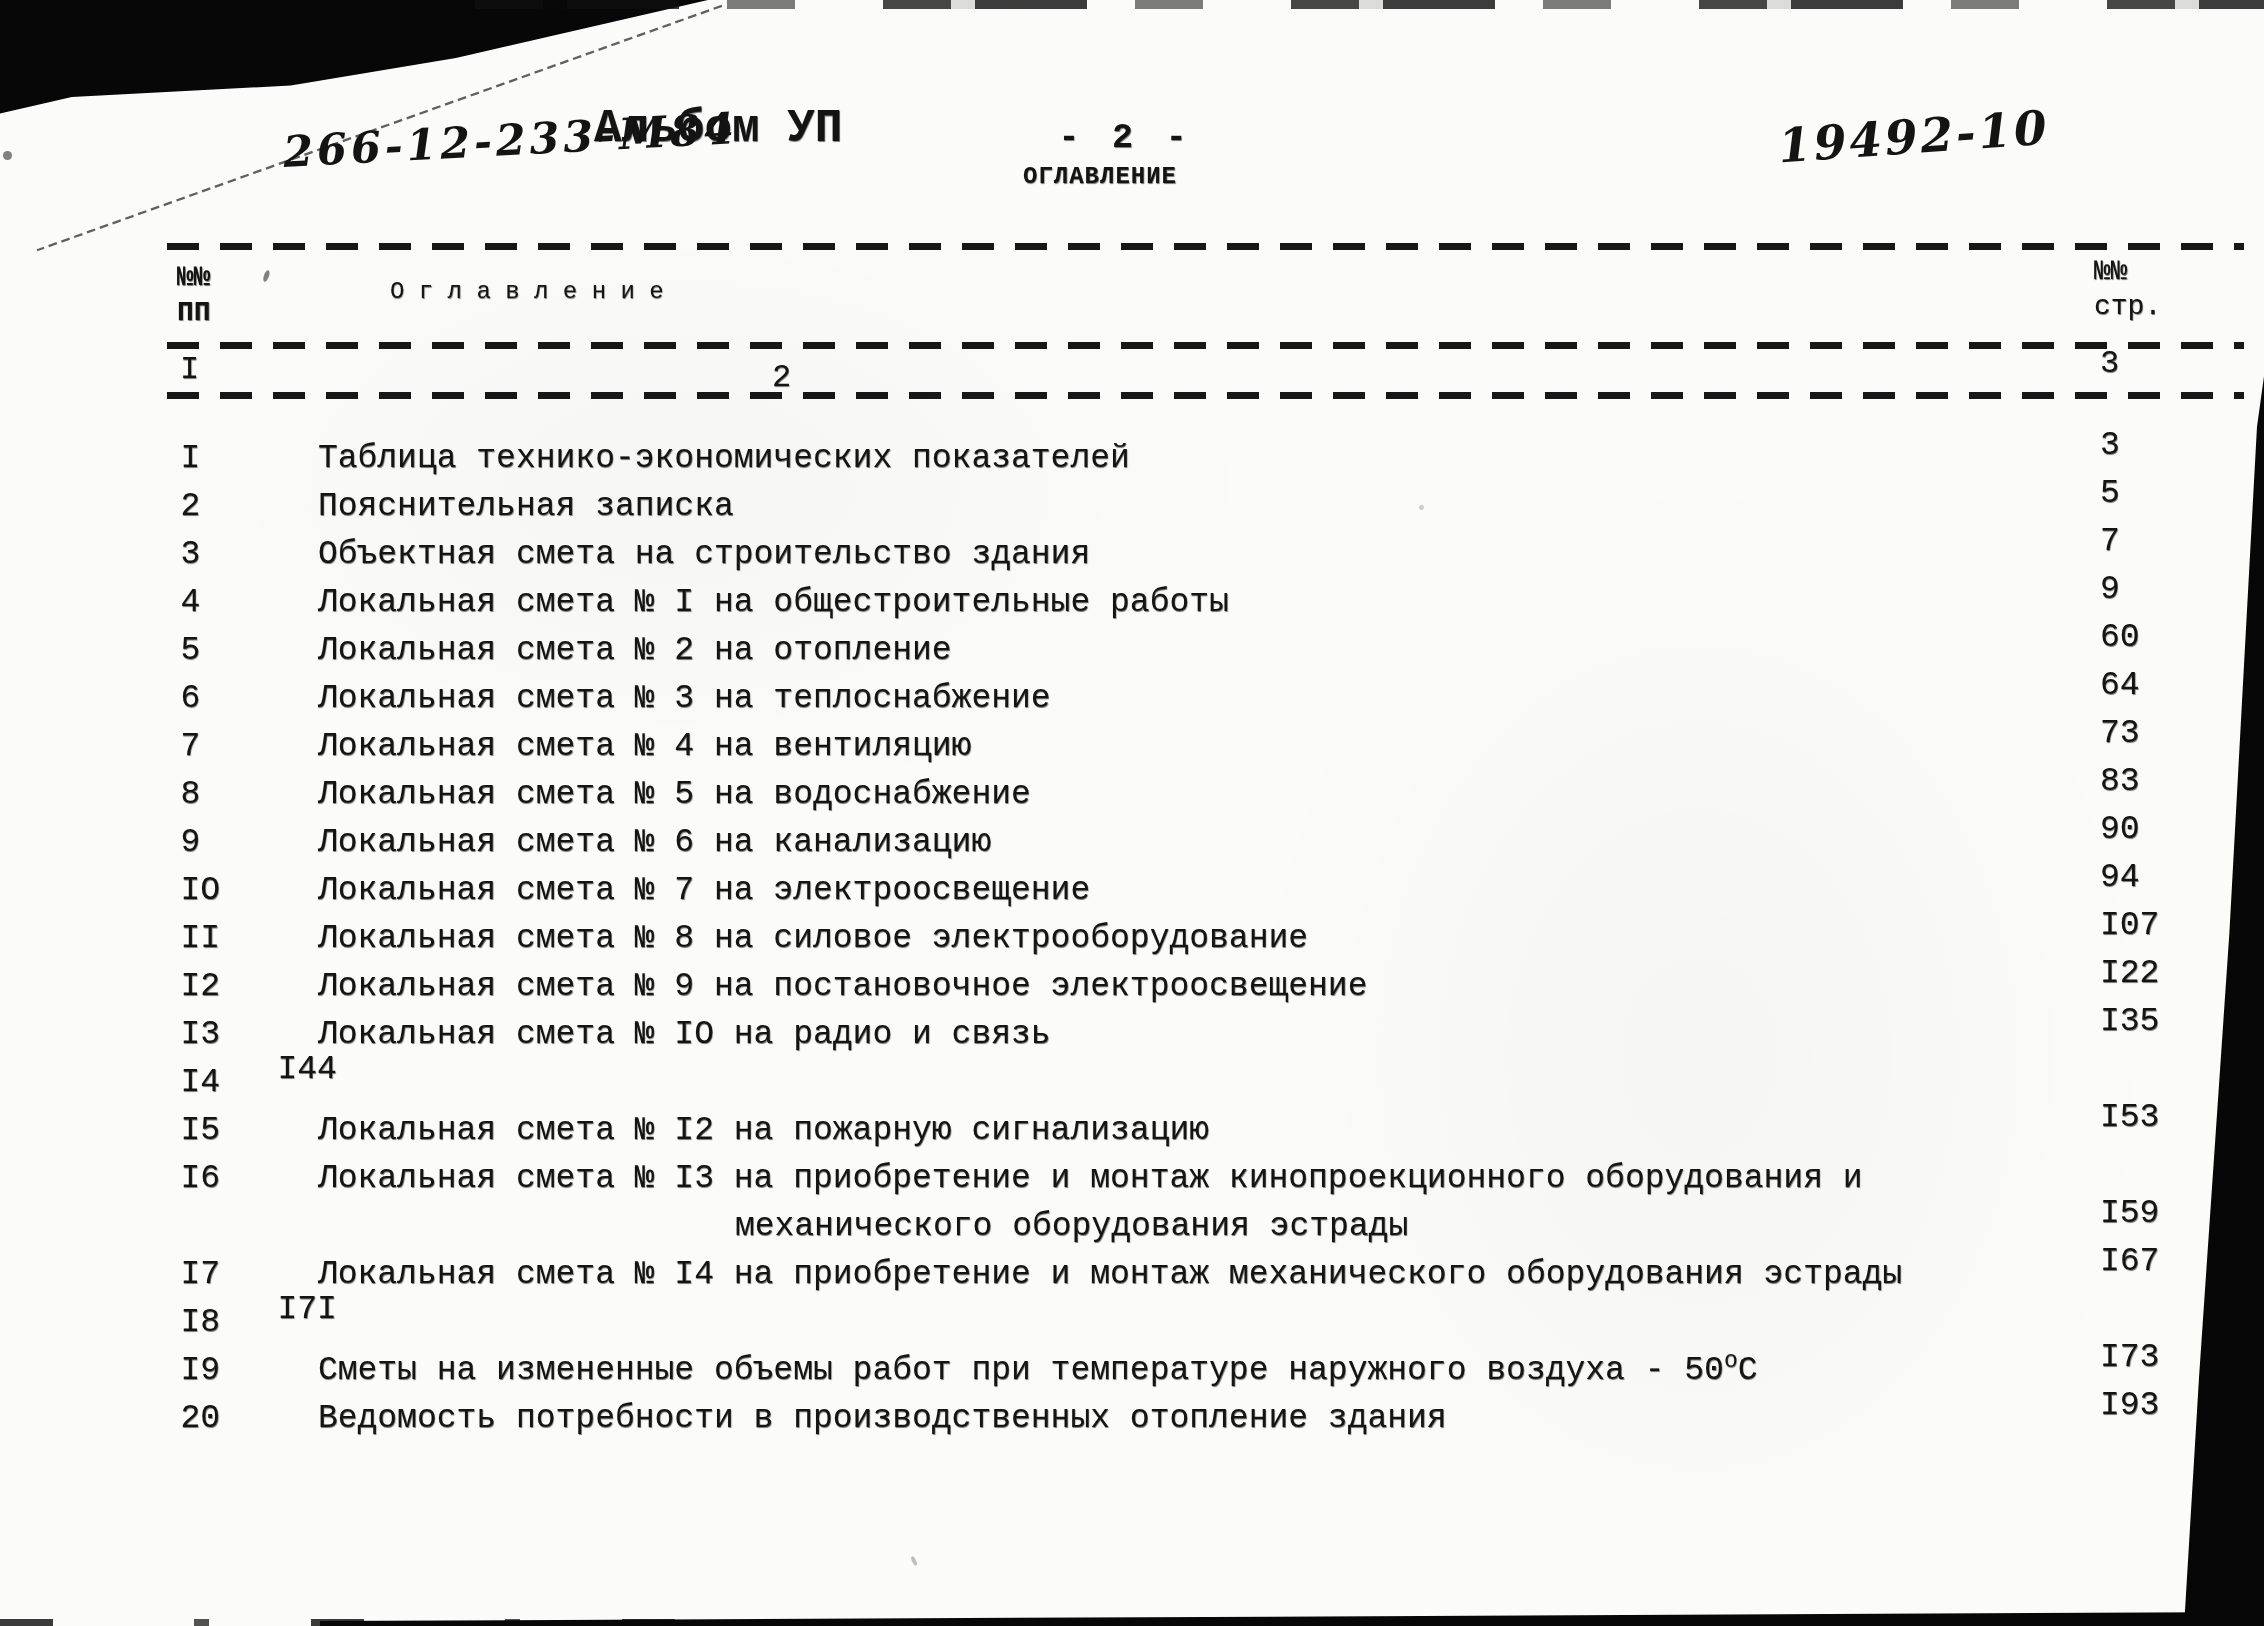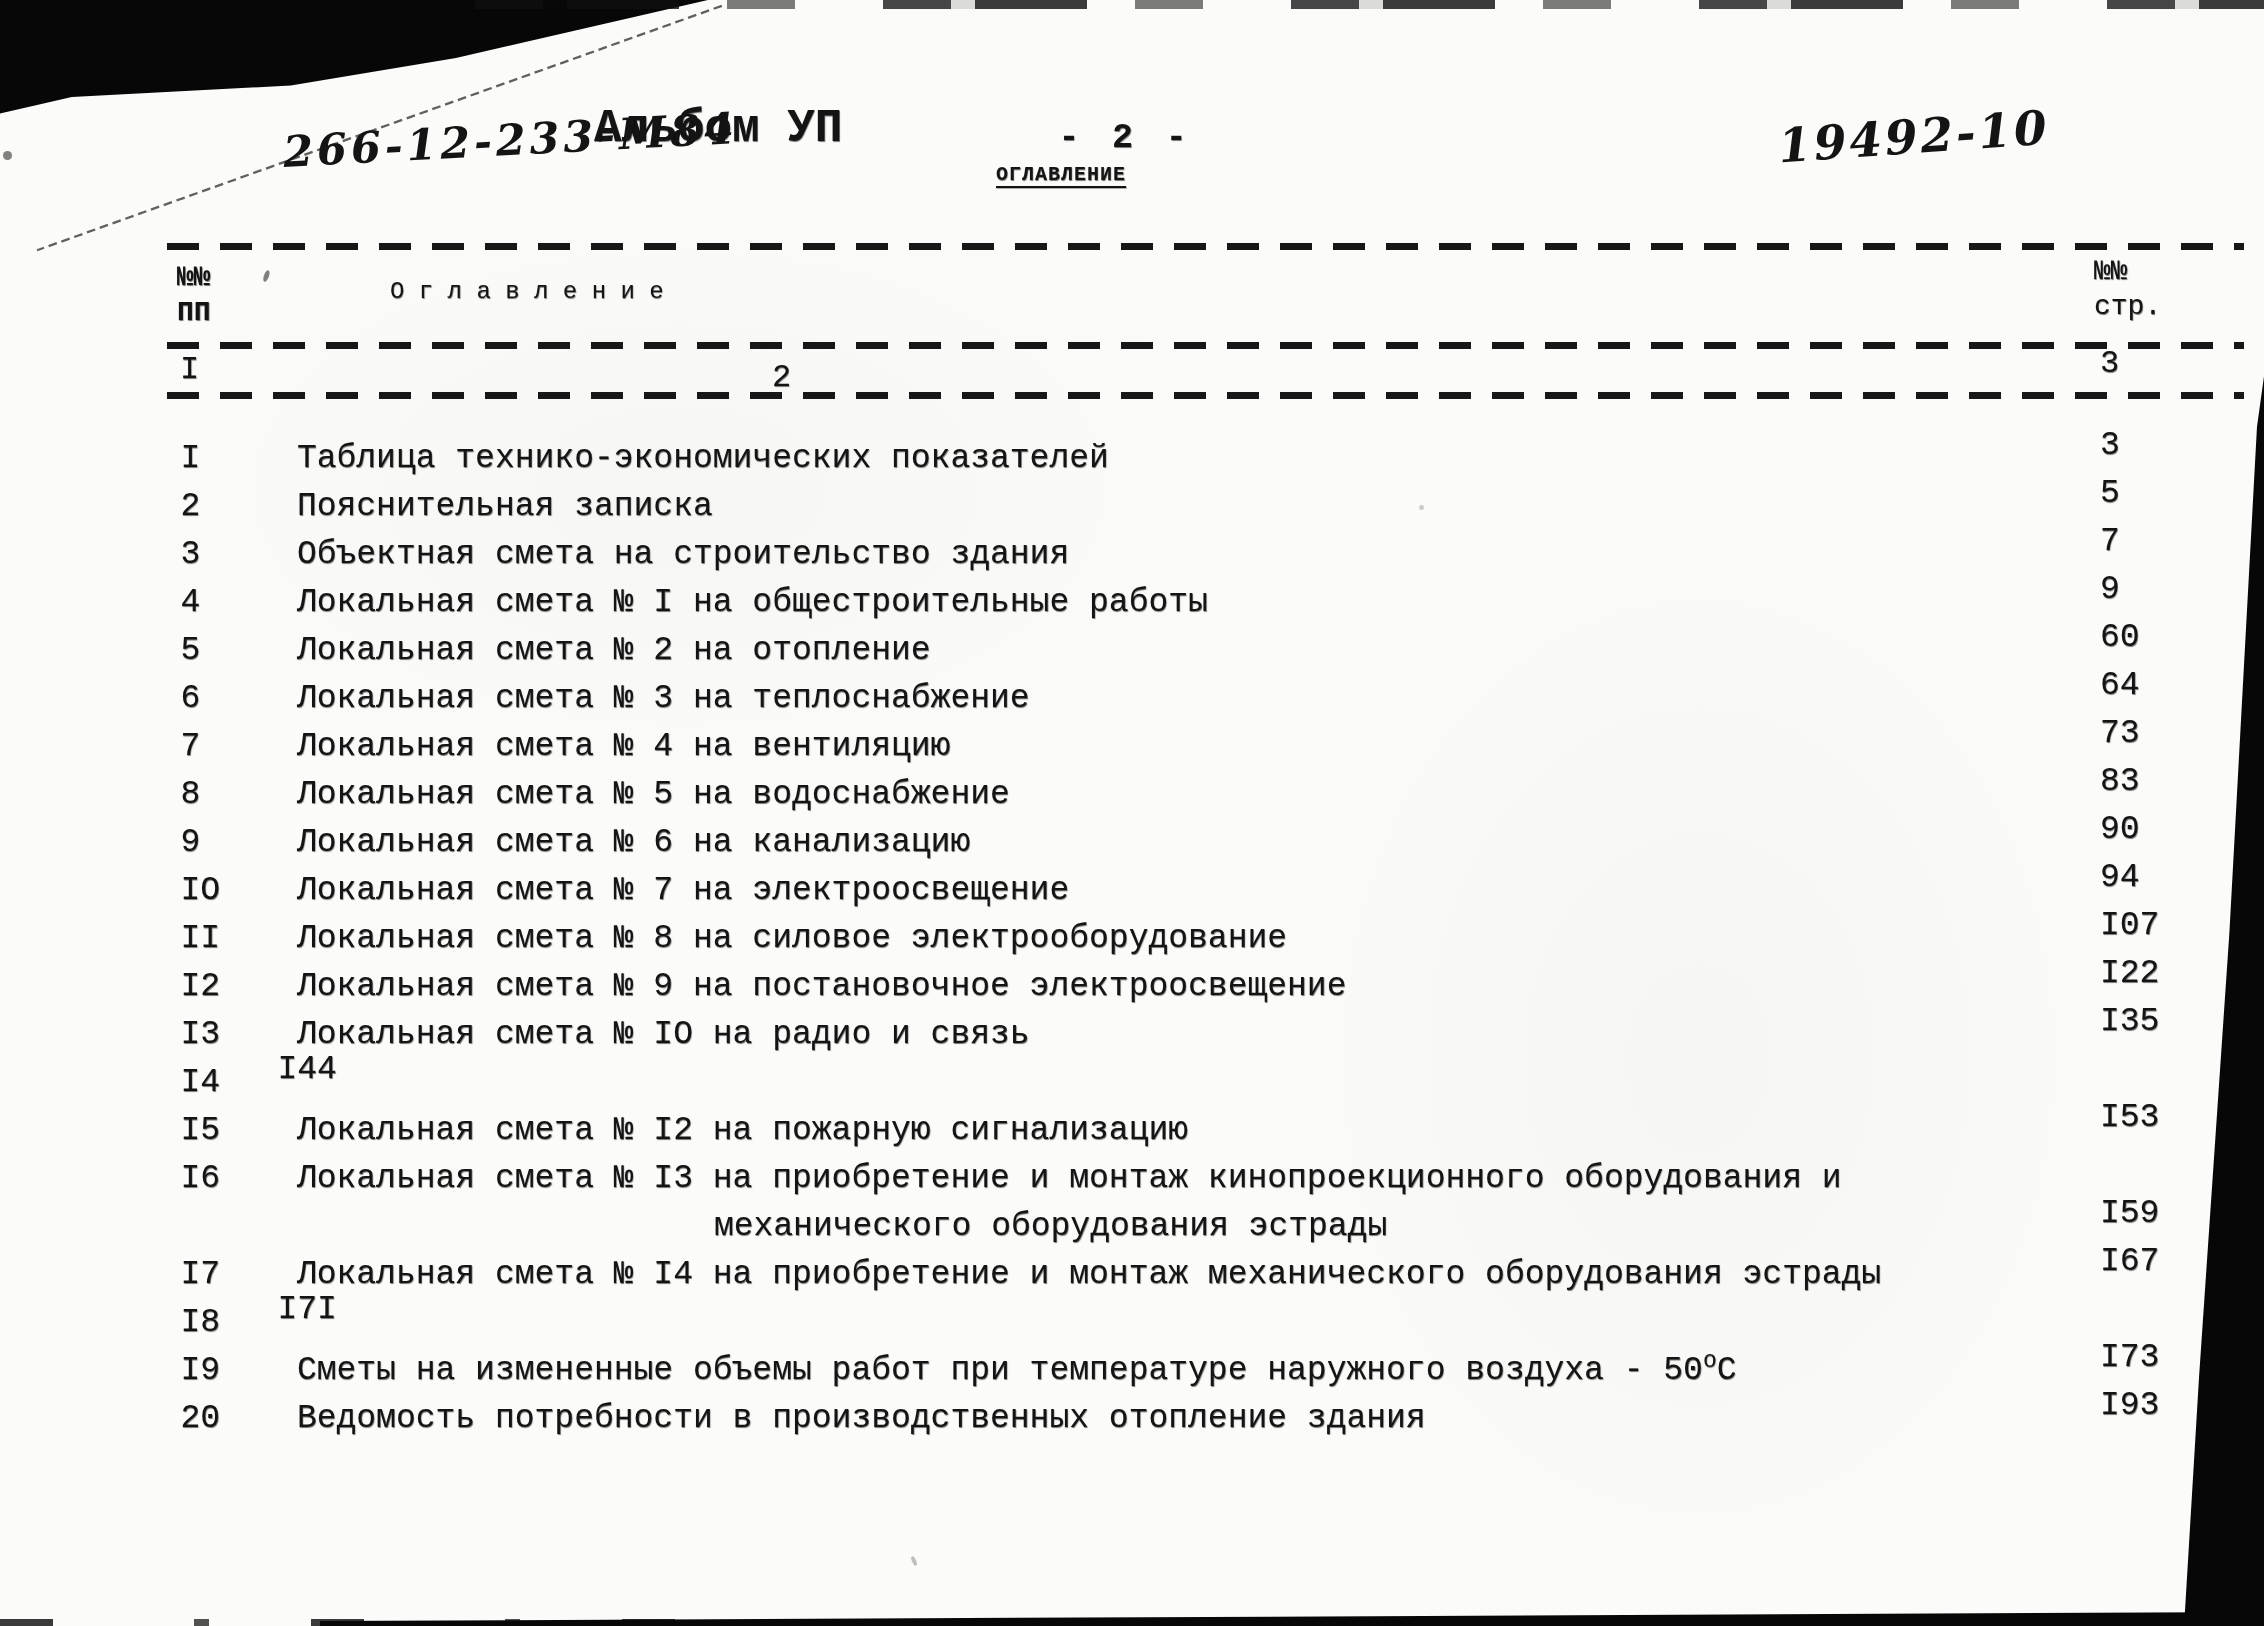--- a/index.html
+++ b/index.html
@@ -47,22 +47,22 @@
   .speck{ position:absolute; background:rgba(30,30,30,.55); border-radius:50%; }
 
   
   .doc-code{
     position:absolute; left:283px; top:115px; font-family:"DejaVu Serif", serif;
     font-style:italic; font-size:43px; letter-spacing:3.9px; transform:rotate(-3deg); font-weight:600;
   }
   .album{ position:absolute; left:594px; top:103px; font-size:46px; font-weight:700; }
   .page-num{ position:absolute; left:1048px; top:118px; width:155px; text-align:center; font-size:35px; font-weight:700; letter-spacing:5.8px; }
   .doc-title{
-    position:absolute; left:996px; top:163px; font-size:20px; font-weight:700; letter-spacing:1px;
-    text-decoration:underline; text-underline-offset:5.8px;
+    position:absolute; left:1023px; top:163px; font-size:24px; font-weight:700; letter-spacing:1px;
+    text-underline-offset:5.8px;
   }
   .stamp{
     position:absolute; left:1778px; top:109px; font-family:"DejaVu Serif", serif;
     font-style:italic; font-size:47px; letter-spacing:2.9px; transform:rotate(-4deg); font-weight:600;
   }
 
   
   .dash{
     position:absolute; left:167px; width:2077px; height:6.8px;
     background:repeating-linear-gradient(90deg, #171717 0 32px, rgba(0,0,0,0) 32px 53px);
@@ -75,21 +75,21 @@
   .hdr-page{ position:absolute; left:2094px; top:254px; font-size:28px; line-height:35px; }
   .idx-1{ position:absolute; left:180px; top:351px; font-size:32px; }
   .idx-2{ position:absolute; left:772px; top:359px; font-size:32px; }
   .idx-3{ position:absolute; left:2100px; top:345px; font-size:32px; }
 
   
   .toc-body{ position:absolute; left:165px; top:435px; width:2063px; }
   .trow{ display:flex; align-items:flex-start; }
   .c-num{ width:97px; padding-left:15.5px; font-size:33px; line-height:48px; flex:none; }
   .c-text{ flex:1; padding-left:19.4px; font-size:33px; }
-  .tline{ line-height:48px; white-space:nowrap; }
+  .tline{ line-height:48px; white-space:nowrap;margin-left:21px; }
   .tline.cont{ padding-left:417px; }
   .tline sup{ font-size:23px; line-height:0; }
   .c-page{ width:128px; flex:none; font-size:33px; line-height:48px; align-self:flex-end; transform:translateY(-12.6px); }
 </style>
 </head>
 <body>
 
 <div class="page">
 
   <div class="corner-black"></div>

